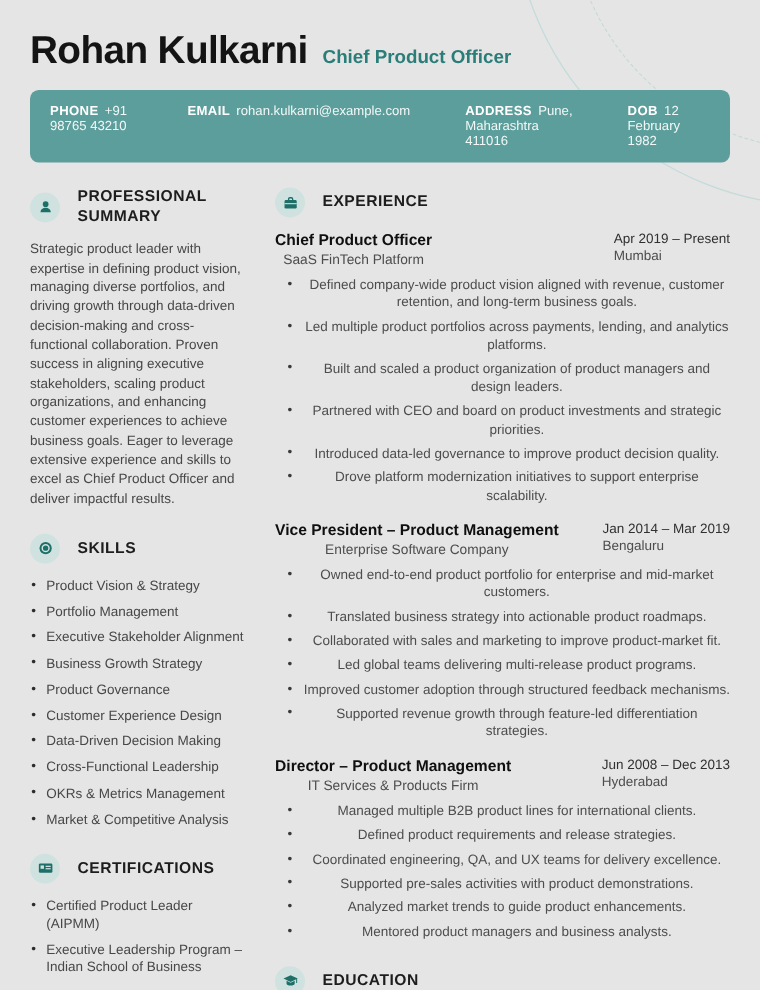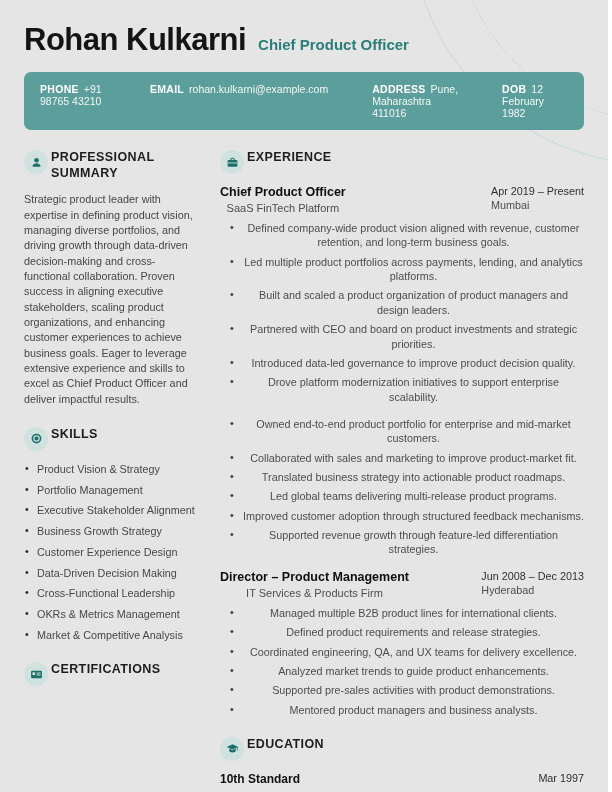--- a/index.html
+++ b/index.html
@@ -24,21 +24,21 @@
   .contact-item { font-size:10.5px; color:#f2f8f7; }
   .contact-label { font-weight:bold; color:#ffffff; margin-right:5px; letter-spacing:0.3px; }
 
   
   .columns { display:flex; gap:22px; }
   .col-left { width:174px; flex:0 0 174px; }
   .col-right { flex:1; min-width:0; }
 
   
   .section { margin-bottom:20px; }
-  .sec-head { display:flex; gap:3px; margin-bottom:11px; }
+  .sec-head { display:flex; align-items:center; gap:14px; margin-bottom:11px; }
   .icon-circle { width:24px; height:24px; border-radius:50%; background:var(--iconbg,#cfe2e0);
                  display:flex; align-items:center; justify-content:center; flex:0 0 24px; }
   .icon-circle svg { width:13px; height:13px; }
   .sec-title { font-size:12.5px; font-weight:bold; color:#1d1d1d; letter-spacing:0.4px; line-height:1.25; }
 
   
   .summary-text { font-size:10.8px; line-height:1.42; color:#474747; }
   ul.dot-list { list-style:none; }
   ul.dot-list li { position:relative; padding-left:13px; font-size:10.8px; line-height:1.32; color:#474747; margin-bottom:6.5px; }
   ul.dot-list li::before { content:"•"; position:absolute; left:1px; top:-1px; color:#2b2b2b; }
@@ -111,40 +111,46 @@
                 </svg>
             </span>
             <span class="sec-title">SKILLS</span>
           </div>
           <ul class="dot-list">
 
           <li>Product Vision &amp; Strategy</li>
               <li>Portfolio Management</li>
               <li>Executive Stakeholder Alignment</li>
               <li>Business Growth Strategy</li>
+              <li>Product Governance</li>
               <li>Customer Experience Design</li>
               <li>Data-Driven Decision Making</li>
               <li>Cross-Functional Leadership</li>
               <li>OKRs &amp; Metrics Management</li>
               <li>Market &amp; Competitive Analysis</li>
             </ul>
         </div>
 
         <div class="section">
           <div class="sec-head">
             <span class="icon-circle">
               <svg viewBox="0 0 24 24">
                   <rect x="2" y="5" width="20" height="14" rx="2" fill="#1e6f68"></rect>
                   <rect x="4.5" y="8" width="5" height="5" fill="#cfe2e0"></rect>
                   <rect x="12" y="8.5" width="7.5" height="1.8" fill="#cfe2e0"></rect>
                   <rect x="12" y="12" width="7.5" height="1.8" fill="#cfe2e0"></rect>
                 </svg>
             </span>
             <span class="sec-title">CERTIFICATIONS</span>
           </div>
+          <ul class="dot-list">
+
+          <li>Certified Product Leader (AIPMM)</li>
+              <li>Executive Leadership Program – Indian School of Business</li>
+            </ul>
         </div>
 
       </aside>
 
       <main class="col-right">
 
         <div class="section">
           <div class="sec-head">
             <span class="icon-circle">
               <svg viewBox="0 0 24 24">
@@ -174,25 +180,35 @@
                 <li>Defined company-wide product vision aligned with revenue, customer retention, and long-term business goals.</li>
                   <li>Led multiple product portfolios across payments, lending, and analytics platforms.</li>
                   <li>Built and scaled a product organization of product managers and design leaders.</li>
                   <li>Partnered with CEO and board on product investments and strategic priorities.</li>
                   <li>Introduced data-led governance to improve product decision quality.</li>
                   <li>Drove platform modernization initiatives to support enterprise scalability.</li>
                 </ul>
               </div>
 
               <div class="job">
+                <div class="job-head">
+                  <div>
+                    <div class="job-title">Vice President – Product Management</div>
+                    <div class="job-company">Enterprise Software Company</div>
+                  </div>
+                  <div class="job-right">
+                    <div class="job-dates">Jan 2014 – Mar 2019</div>
+                    <div class="job-loc">Bengaluru</div>
+                  </div>
+                </div>
                 <ul class="bullets">
 
                 <li>Owned end-to-end product portfolio for enterprise and mid-market customers.</li>
+                  <li>Translated business strategy into actionable product roadmaps.</li>
                   <li>Collaborated with sales and marketing to improve product-market fit.</li>
-                  <li>Translated business strategy into actionable product roadmaps.</li>
                   <li>Led global teams delivering multi-release product programs.</li>
                   <li>Improved customer adoption through structured feedback mechanisms.</li>
                   <li>Supported revenue growth through feature-led differentiation strategies.</li>
                 </ul>
               </div>
 
               <div class="job">
                 <div class="job-head">
                   <div>
                     <div class="job-title">Director – Product Management</div>
@@ -201,22 +217,22 @@
                   <div class="job-right">
                     <div class="job-dates">Jun 2008 – Dec 2013</div>
                     <div class="job-loc">Hyderabad</div>
                   </div>
                 </div>
                 <ul class="bullets">
 
                 <li>Managed multiple B2B product lines for international clients.</li>
                   <li>Defined product requirements and release strategies.</li>
                   <li>Coordinated engineering, QA, and UX teams for delivery excellence.</li>
+                  <li>Supported pre-sales activities with product demonstrations.</li>
                   <li>Analyzed market trends to guide product enhancements.</li>
-                  <li>Supported pre-sales activities with product demonstrations.</li>
                   <li>Mentored product managers and business analysts.</li>
                 </ul>
               </div>
             </div>
         </div>
 
         <div class="section">
           <div class="sec-head">
             <span class="icon-circle">
               <svg viewBox="0 0 24 24">

